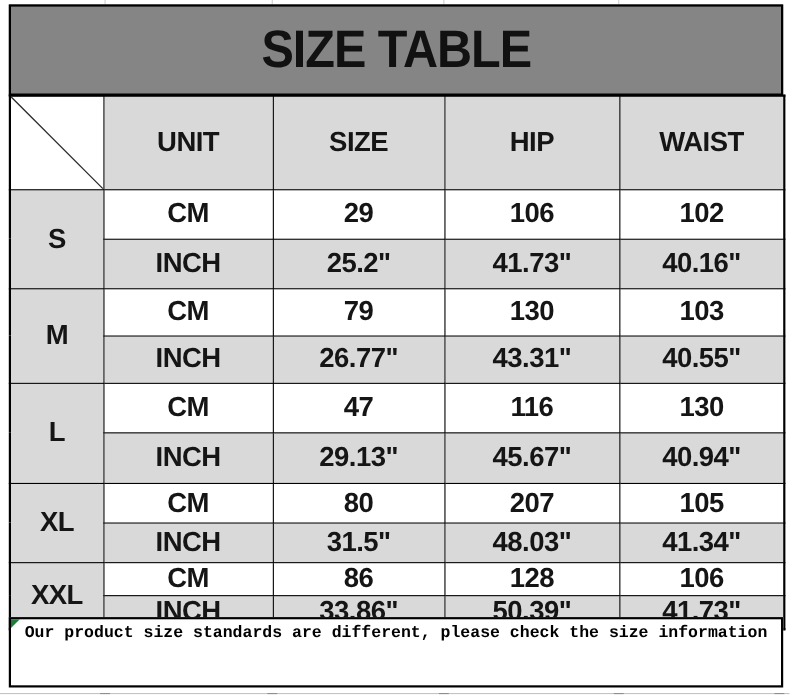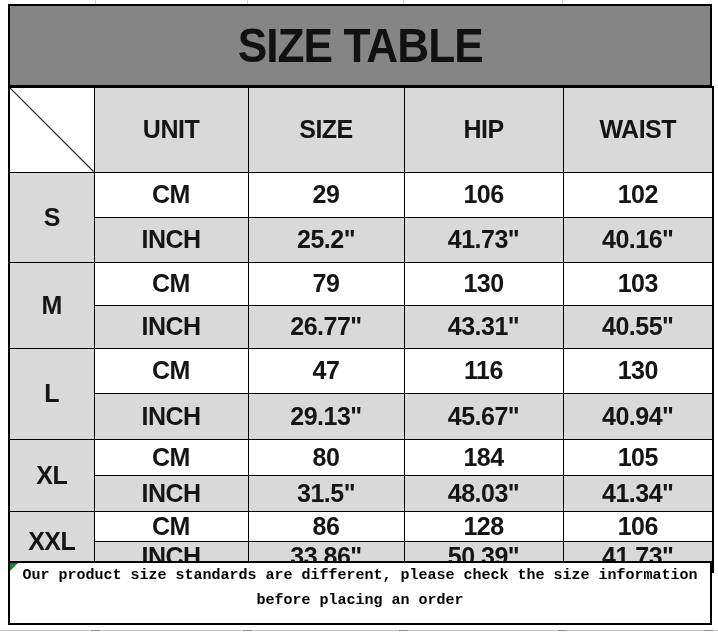--- a/index.html
+++ b/index.html
@@ -41,21 +41,21 @@
   tr.r45{height:45px;} tr.r43{height:43px;} tr.r46{height:46px;}
   tr.r36{height:36px;} tr.r34{height:18px;}
   td.diag{background:#ffffff;padding:0;}
   td.diag svg{display:block;width:100%;height:100%;}
   td.val{font-size:26px;}
 
   
   .note-box{
     position:absolute;left:8px;top:561px;width:704px;height:64px;
     background:#ffffff;border:2px solid #000;box-sizing:border-box;
-    display:flex;flex-direction:column;align-items:center;justify-content:flex-start;
+    display:flex;flex-direction:column;align-items:center;justify-content:space-between;
   }
   .note-line{
     font-family:"Liberation Mono", monospace;font-weight:bold;font-size:15px;
     line-height:25px;color:#000;white-space:nowrap;
   }
   .note-marker{
     position:absolute;left:0;top:0;width:0;height:0;
     border-top:8px solid #1e7c34;border-right:8px solid transparent;
   }
 </style>
@@ -139,21 +139,21 @@
         <td class="gray">INCH</td>
         <td class="gray val">29.13"</td>
         <td class="gray val">45.67"</td>
         <td class="gray val">40.94"</td>
       </tr>
 
       <tr class="r36">
         <td class="size-cell" rowspan="2">XL</td>
         <td class="white">CM</td>
         <td class="white val">80</td>
-        <td class="white val">184</td>
+        <td class="white val">207</td>
         <td class="white val">105</td>
       </tr>
       <tr class="r36">
         <td class="gray">INCH</td>
         <td class="gray val">31.5"</td>
         <td class="gray val">48.03"</td>
         <td class="gray val">41.34"</td>
       </tr>
 
       <tr class="r34">
@@ -168,16 +168,15 @@
         <td class="gray val">33.86"</td>
         <td class="gray val">50.39"</td>
         <td class="gray val">41.73"</td>
       </tr>
     </tbody>
   </table>
 
   <div class="note-box">
     <div class="note-marker"></div>
     <div class="note-line">Our product size standards are different, please check the size information</div>
-    <div class="note-line">before placing an order</div>
   </div>
 
 </div>
 
 </body></html>

